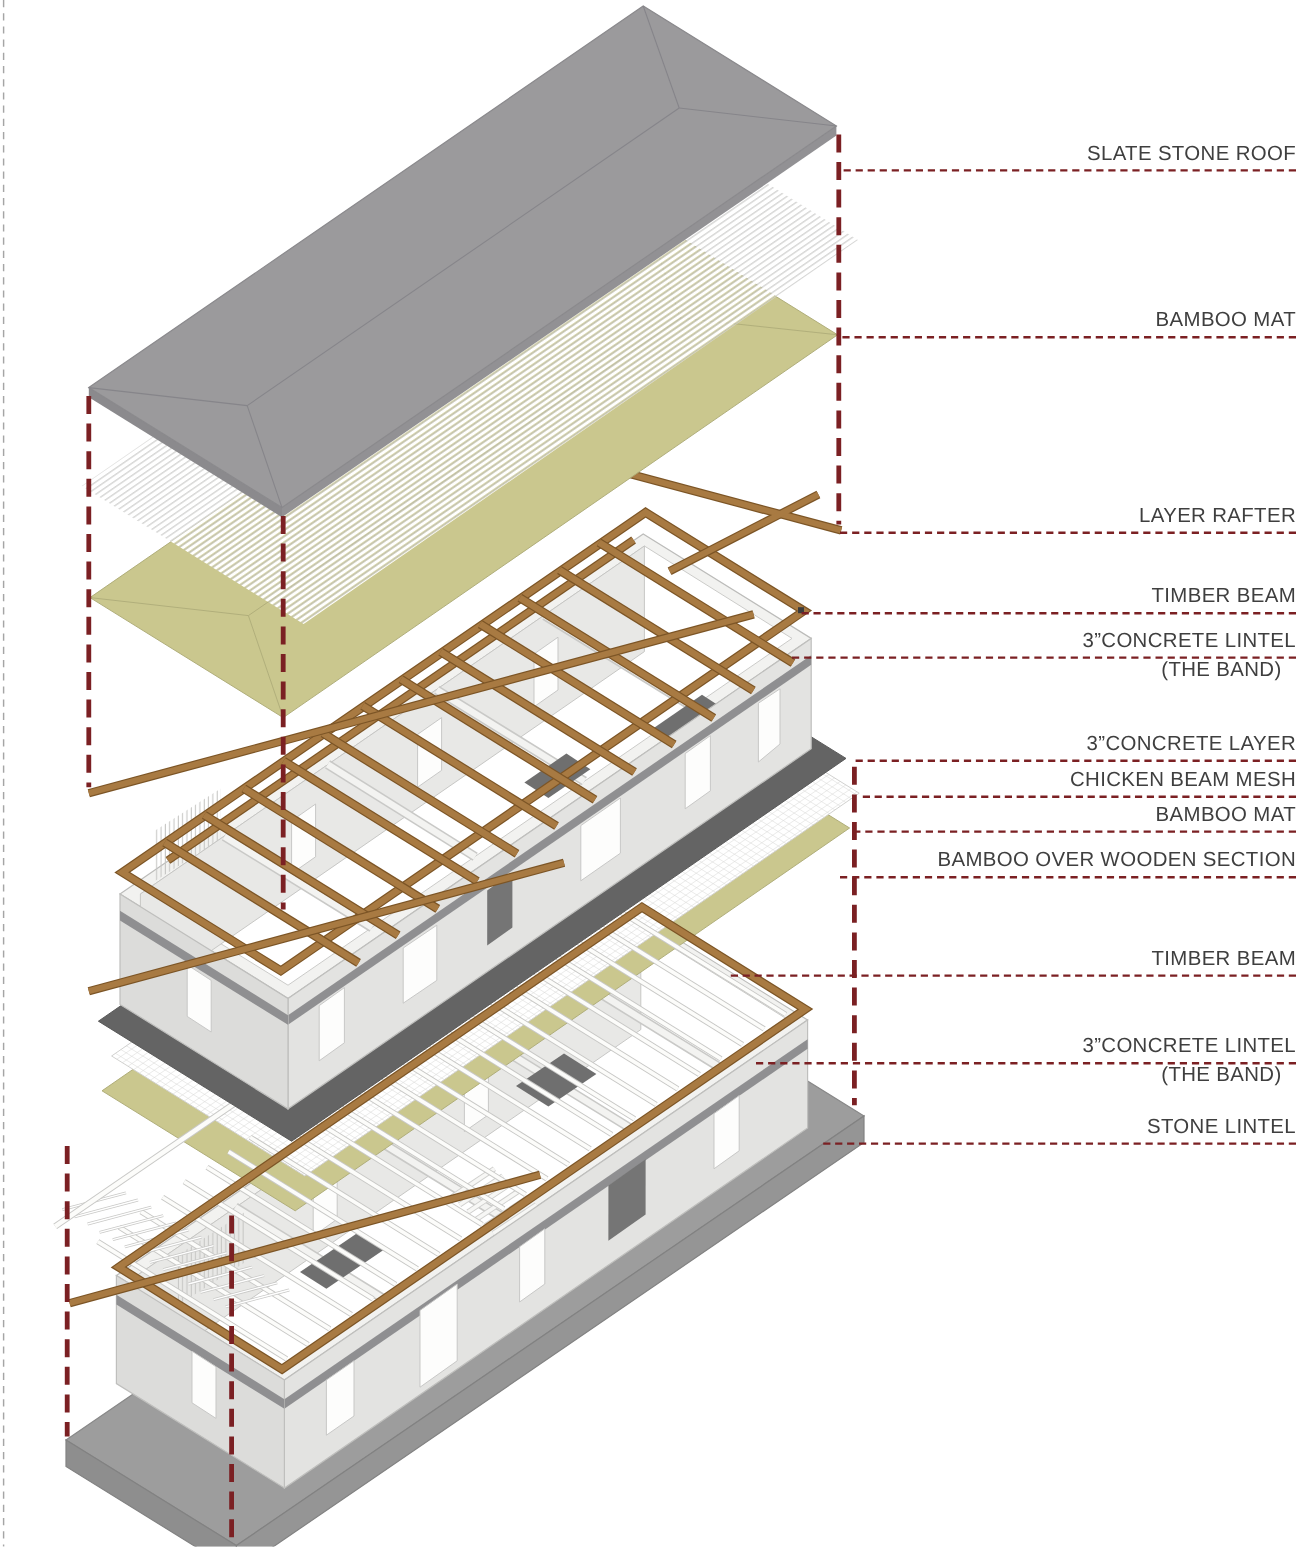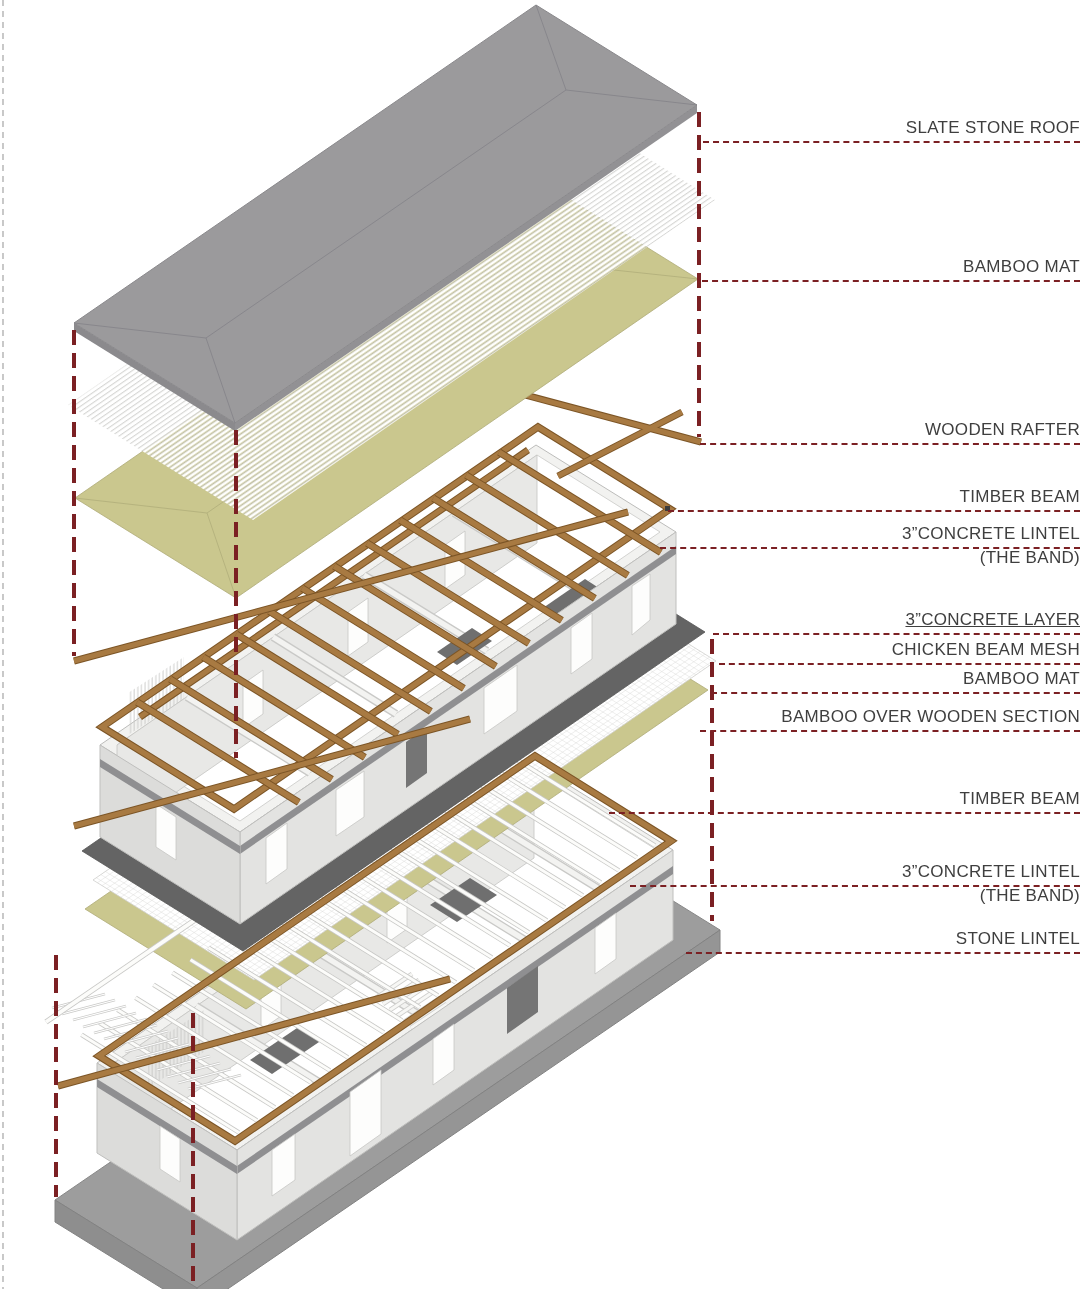--- a/index.html
+++ b/index.html
@@ -2,21 +2,21 @@
 <html><head>
 <meta charset="utf-8">
 <style>
   html,body{margin:0;padding:0;background:#ffffff;}
   #stage{position:relative;width:1088px;height:1289px;background:#ffffff;overflow:hidden;
          font-family:"Liberation Sans", sans-serif;}
   #axo{position:absolute;left:0;top:0;}
   .callout{position:absolute;right:8px;height:25px;border-bottom:2px dashed #7B2023;
            text-align:right;color:#3f3f3f;font-size:17px;letter-spacing:.3px;line-height:23px;
            white-space:nowrap;}
-  .callout .l2{position:absolute;top:100%;right:0;line-height:21px;}
+  .callout .l2{position:absolute;top:100%;right:12px;line-height:21px;}
 </style>
 </head>
 <body>
 
 <div id="stage">
 
 <svg id="axo" width="1088" height="1289" viewBox="0 0 1088 1289">
   <defs>
     <pattern id="purlin" patternUnits="userSpaceOnUse" width="12" height="4.6" patternTransform="matrix(0.823,-0.567,0.850,0.528,0,0)">
       <line x1="0" y1="2.6" x2="12" y2="2.6" stroke="#ffffff" stroke-width="3"></line>
@@ -264,30 +264,30 @@
   </g>
 </svg>
 
 <div class="callout" style="top:96px;width:377px;margin-top:20px;">
   <span>SLATE STONE ROOF</span>
 </div>
 <div class="callout" style="top:255px;width:378px;">
   <span>BAMBOO MAT</span>
 </div>
 <div class="callout" style="top:418px;width:380px;">
-  <span>WOODEN RAFTER</span>
+  <span>LAYER RAFTER</span>
 </div>
 <div class="callout" style="top:485px;width:412px;">
   <span>TIMBER BEAM</span>
 </div>
 <div class="callout" style="top:522px;width:420px;">
   <span>3”CONCRETE LINTEL</span>
   <span class="l2">(THE BAND)</span>
 </div>
-<div class="callout" style="top:608px;width:367px;text-decoration:underline;">
+<div class="callout" style="top:608px;width:367px;">
   <span>3”CONCRETE LAYER</span>
 </div>
 <div class="callout" style="top:638px;width:361px;">
   <span>CHICKEN BEAM MESH</span>
 </div>
 <div class="callout" style="top:667px;width:369px;">
   <span>BAMBOO MAT</span>
 </div>
 <div class="callout" style="top:705px;width:380px;">
   <span>BAMBOO OVER WOODEN SECTION</span>

